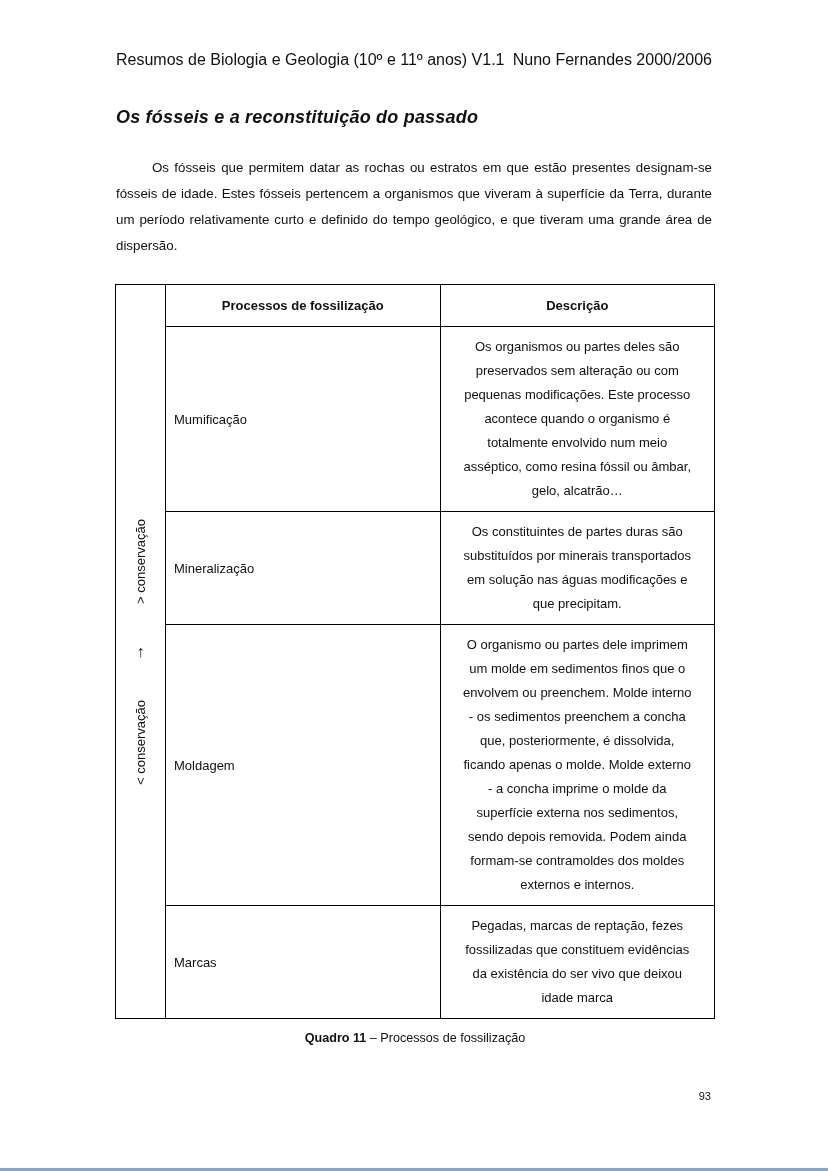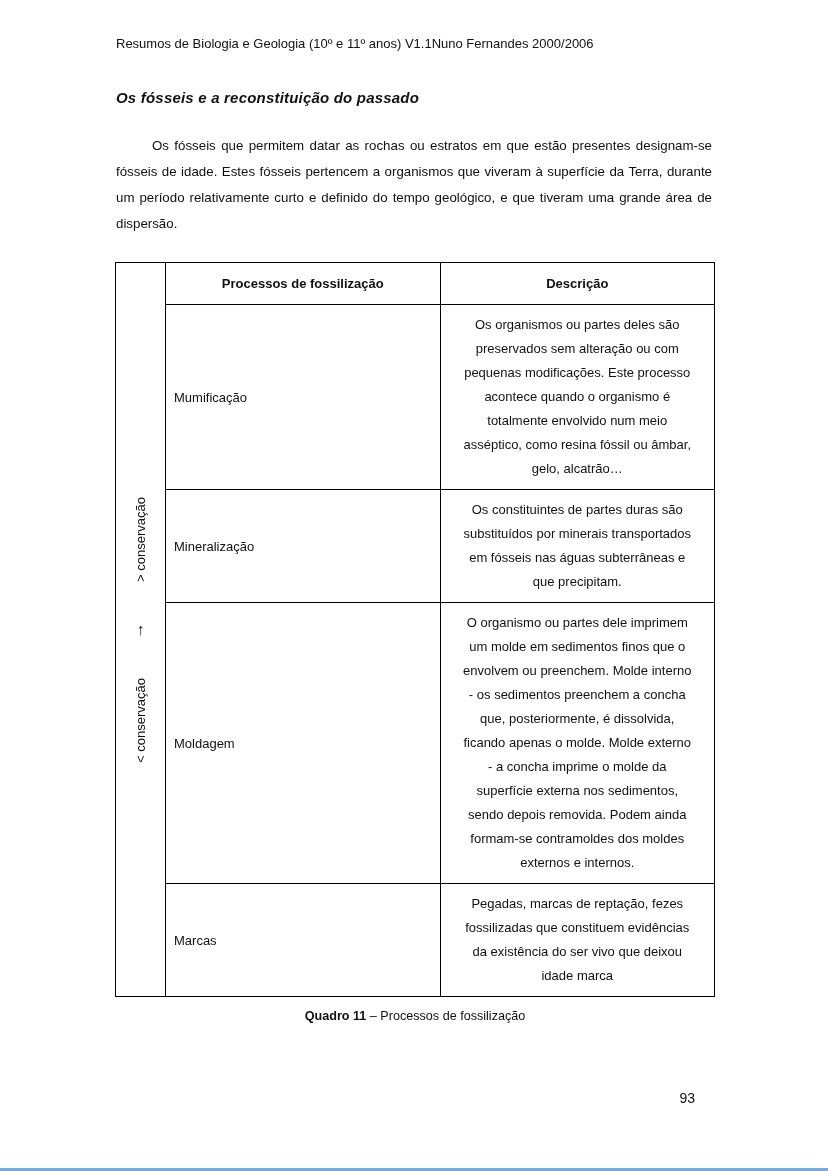--- a/index.html
+++ b/index.html
@@ -11,27 +11,28 @@
   }
   .page {
     position: relative;
     width: 828px;
     height: 1171px;
     background: #ffffff;
     overflow: hidden;
   }
   .header {
     display: flex;
-    padding: 36px 116px 0 116px;
-    font-size: 13px;
+    justify-content: space-between;
+    padding: 51px 116px 0 116px;
+    font-size: 16px;
     color: #111;
   }
   .title {
     margin: 38px 116px 0 116px;
-    font-size: 15px;
+    font-size: 18px;
     font-weight: bold;
     font-style: italic;
     letter-spacing: 0.2px;
     color: #111;
   }
   p.body-par {
     margin: 27px 116px 0 116px;
     font-size: 13.3px;
     line-height: 26px;
     text-align: justify;
@@ -109,22 +110,22 @@
     margin: 12px 0 0 115px;
     text-align: center;
     font-size: 12.6px;
     color: #111;
   }
   .caption .cap-bold { font-weight: bold; }
 
   .page-number {
     position: absolute;
     top: 1090px;
-    right: 133px;
-    font-size: 14px;
+    right: 117px;
+    font-size: 11px;
     color: #111;
   }
   .window-edge {
     position: absolute;
     left: 0;
     bottom: 0;
     width: 100%;
     height: 3px;
     background: #7aa9e0;
   }
@@ -158,21 +159,21 @@
         </td>
         <th class="col-head">Processos de fossilização</th>
         <th class="col-head">Descrição</th>
       </tr>
       <tr class="r1">
         <td class="proc">Mumificação</td>
         <td class="desc">Os organismos ou partes deles são preservados sem alteração ou com pequenas modificações. Este processo acontece quando o organismo é totalmente envolvido num meio asséptico, como resina fóssil ou âmbar, gelo, alcatrão…</td>
       </tr>
       <tr class="r2">
         <td class="proc">Mineralização</td>
-        <td class="desc">Os constituintes de partes duras são substituídos por minerais transportados em fósseis nas águas subterrâneas e que precipitam.</td>
+        <td class="desc">Os constituintes de partes duras são substituídos por minerais transportados em solução nas águas modificações e que precipitam.</td>
       </tr>
       <tr class="r3">
         <td class="proc">Moldagem</td>
         <td class="desc"><span>O organismo ou partes dele imprimem um molde em sedimentos finos que o envolvem ou preenchem. </span><span class="u">Molde interno</span><span> - os sedimentos preenchem a concha que, posteriormente, é dissolvida, ficando apenas o molde. </span><span class="u">Molde externo</span><span> - a concha imprime o molde da superfície externa nos sedimentos, sendo depois removida. Podem ainda formam-se contramoldes dos moldes externos e internos.</span></td>
       </tr>
       <tr class="r4">
         <td class="proc">Marcas</td>
         <td class="desc">Pegadas, marcas de reptação, fezes fossilizadas que constituem evidências da existência do ser vivo que deixou idade marca</td>
       </tr>
     </tbody>

